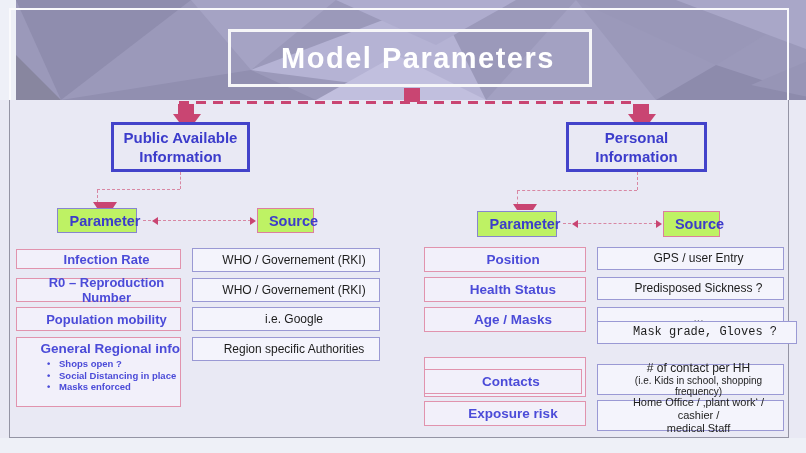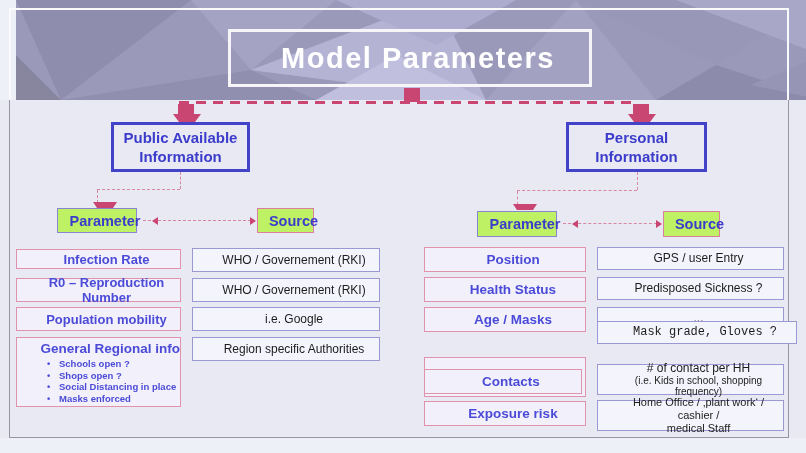--- a/index.html
+++ b/index.html
@@ -181,21 +181,20 @@
 <div class="abs lbl lbl-source" id="lbl-source-l">Source</div>
 <div class="abs lbl lbl-param" id="lbl-param-r">Parameter</div>
 <div class="abs lbl lbl-source" id="lbl-source-r">Source</div>
 
 <div class="abs pbox" id="p-l0">Infection Rate</div>
 <div class="abs pbox" id="p-l1">R0 – Reproduction Number</div>
 <div class="abs pbox" id="p-l2">Population mobility</div>
 <div class="abs pbox" id="p-l3">
   <span class="bt">General Regional info</span>
   <ul>
-    <li>Schools open ?</li>
     <li>Shops open ?</li>
     <li>Social Distancing in place</li>
     <li>Masks enforced</li>
   </ul>
 </div>
 
 <div class="abs sbox" id="s-l0">WHO / Governement (RKI)</div>
 <div class="abs sbox" id="s-l1">WHO / Governement (RKI)</div>
 <div class="abs sbox" id="s-l2">i.e. Google</div>
 <div class="abs sbox" id="s-l3">Region specific Authorities</div>

